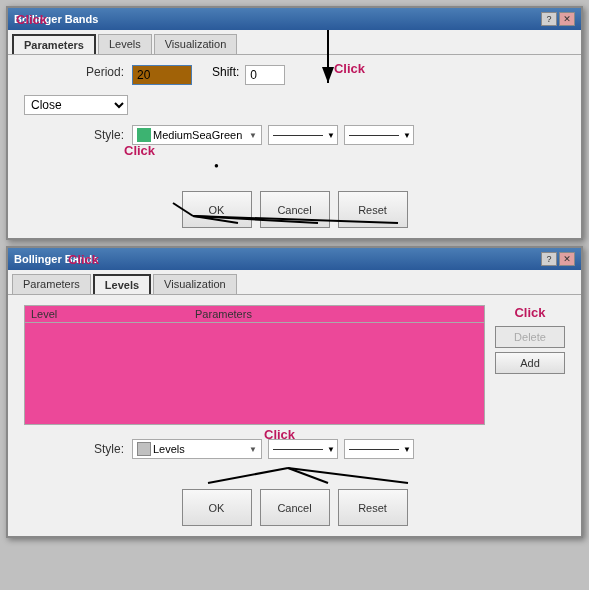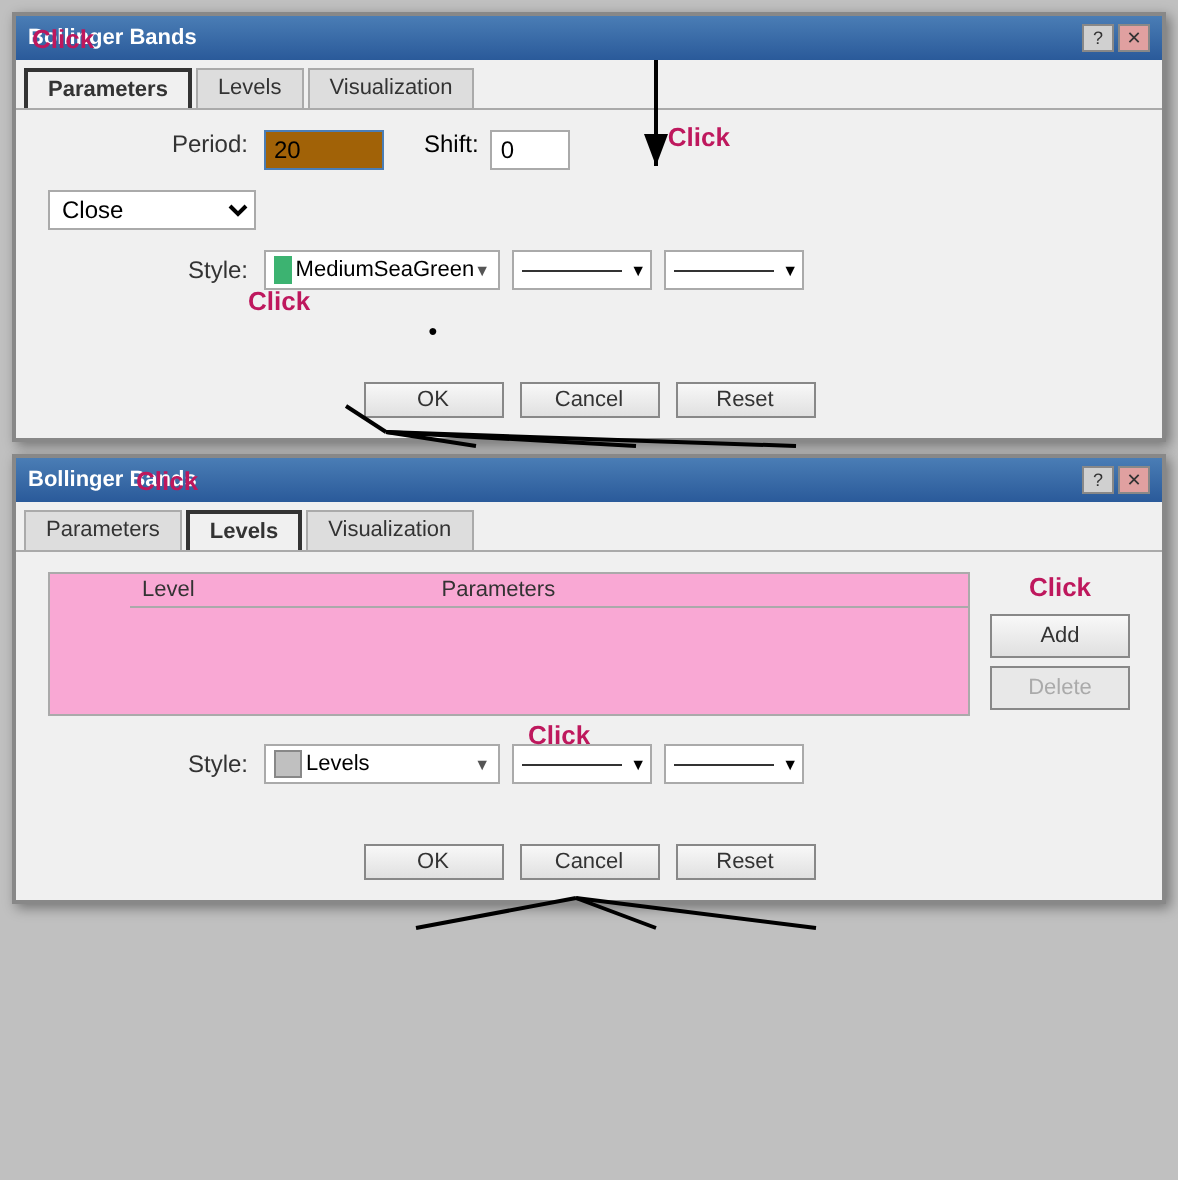--- a/index.html
+++ b/index.html
@@ -157,21 +157,21 @@
     }
 
     .style-dropdown {
       display: flex;
       align-items: center;
       border: 1px solid #aaa;
       background: white;
       padding: 1px 4px;
       font-size: 11px;
       height: 20px;
-      width: 118px;
+      width: 130px;
       cursor: pointer;
       position: relative;
     }
 
     .dropdown-arrow {
       margin-left: auto;
       font-size: 8px;
       color: #555;
     }
 
@@ -197,21 +197,21 @@
     .button-row {
       display: flex;
       justify-content: center;
       gap: 8px;
       margin-top: 8px;
       padding-top: 6px;
     }
 
     .dialog-button {
       width: 70px;
-      height: 18px;
+      height: 37px;
       border: 1px solid #888;
       background: linear-gradient(to bottom, #f8f8f8, #e0e0e0);
       font-size: 11px;
       cursor: pointer;
       color: #333;
     }
 
     .arrow-svg {
       position: absolute;
       pointer-events: none;
@@ -230,25 +230,24 @@
       text-align: left;
       font-size: 11px;
       font-weight: normal;
       padding: 2px 6px;
       color: #333;
       border-bottom: 1px solid #aaa;
     }
 
     .levels-container {
       border: 1px solid #aaa;
-      background: #f9a8d4;
-      height: 72px;
+      background: #ec4899;
+      height: 120px;
       margin-bottom: 6px;
       overflow-y: auto;
-      padding-left: 40px;
     }
 
     .levels-right {
       display: flex;
       flex-direction: column;
       gap: 4px;
       margin-left: 10px;
     }
 
     .levels-main {
@@ -408,22 +407,22 @@
             </thead>
             <tbody>
             </tbody>
           </table>
         </div>
       </div>
 
       <div class="levels-right">
 
         <span class="click-label" style="display:block; text-align:center; margin-bottom:2px;">Click</span>
+        <button class="levels-btn" disabled="">Delete</button>
         <button class="levels-btn">Add</button>
-        <button class="levels-btn" disabled="">Delete</button>
       </div>
     </div>
 
     <div class="style-row" style="margin-top:8px;">
       <label class="form-label">Style:</label>
       <div class="style-dropdown">
         <span class="color-box" style="background:#c0c0c0; border:1px solid #888;"></span>
         <span>Levels</span>
         <span class="dropdown-arrow">▼</span>
       </div>

